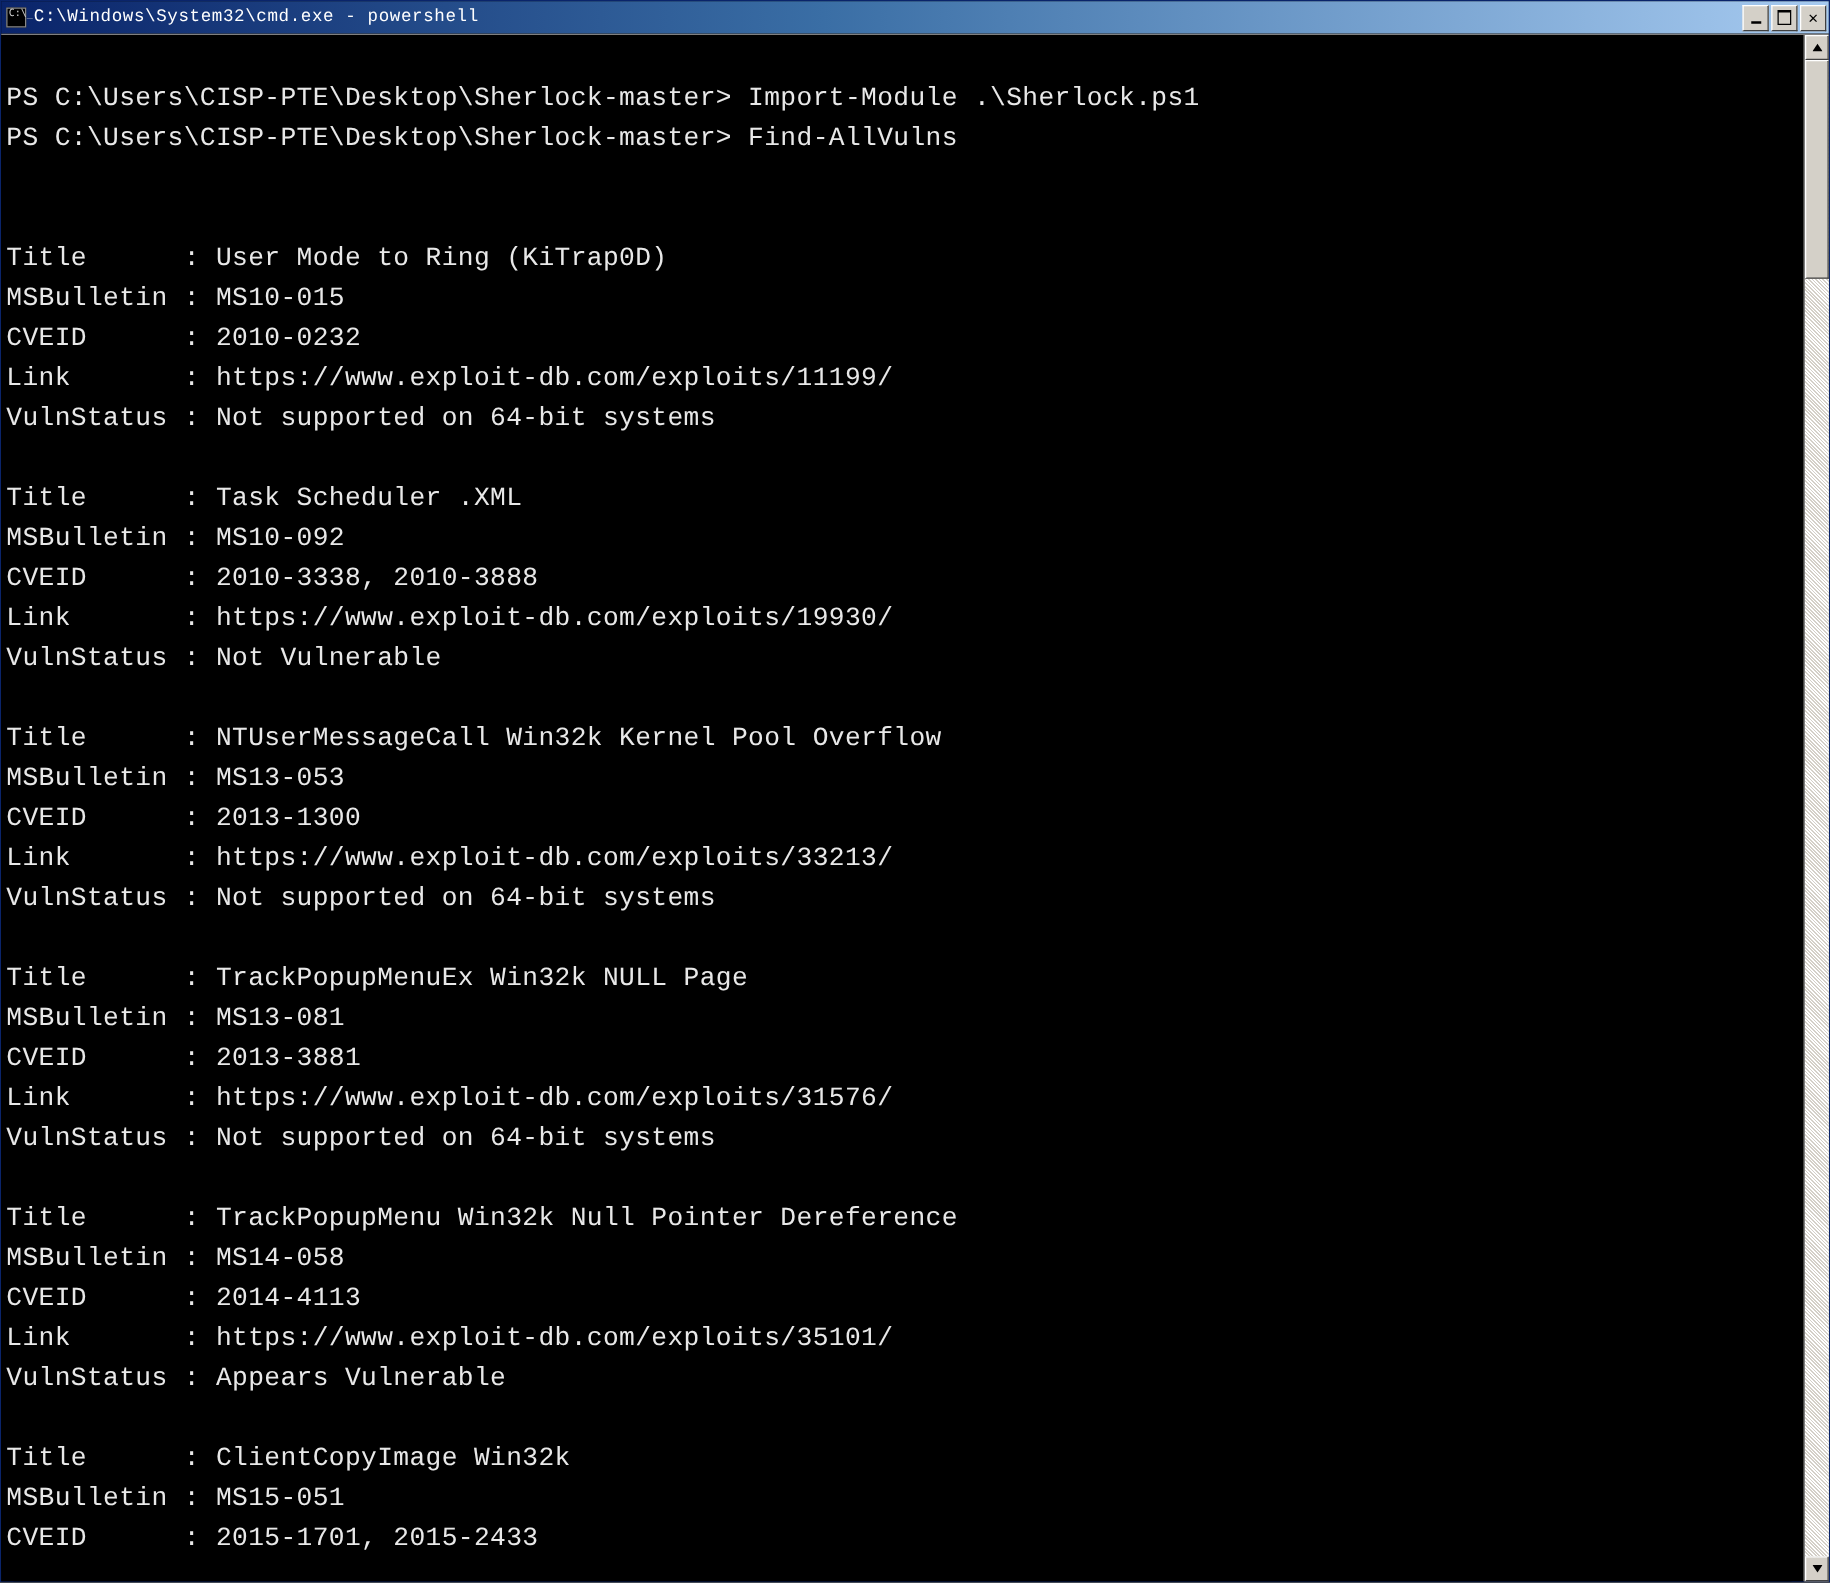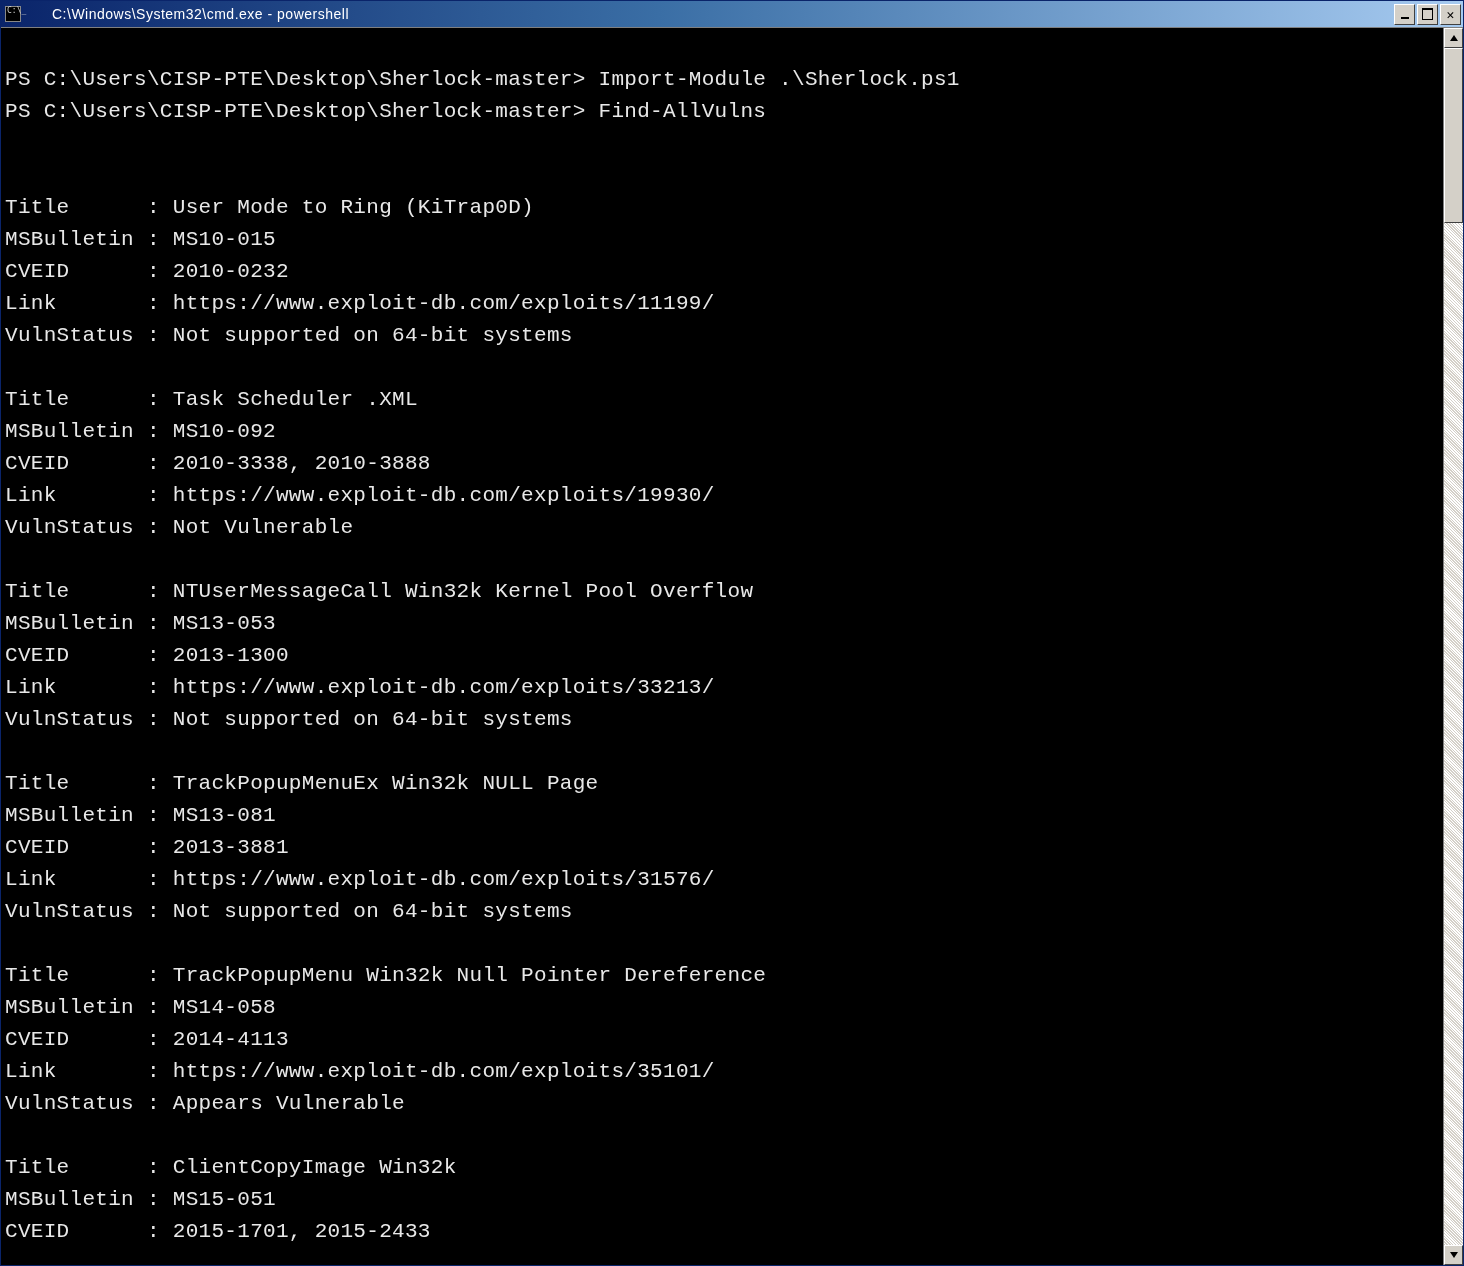--- a/index.html
+++ b/index.html
@@ -43,23 +43,22 @@
     top: 0; left: 1px;
     font-size: 8px;
     color: #ccc;
     line-height: 8px;
     font-family: monospace;
   }
   .titlebar .title-text {
     flex: 1;
     white-space: nowrap;
     overflow: hidden;
-    font-family: Liberation Sans, sans-serif;
+    font-family: Liberation Mono, monospace;
     letter-spacing: 0.5px;
-    margin-left: 25px;
   }
   .win-controls {
     display: flex;
     gap: 0;
   }
   .win-btn {
     width: 21px;
     height: 21px;
     background: #d4d0c8;
     border: 1px solid #fff;

